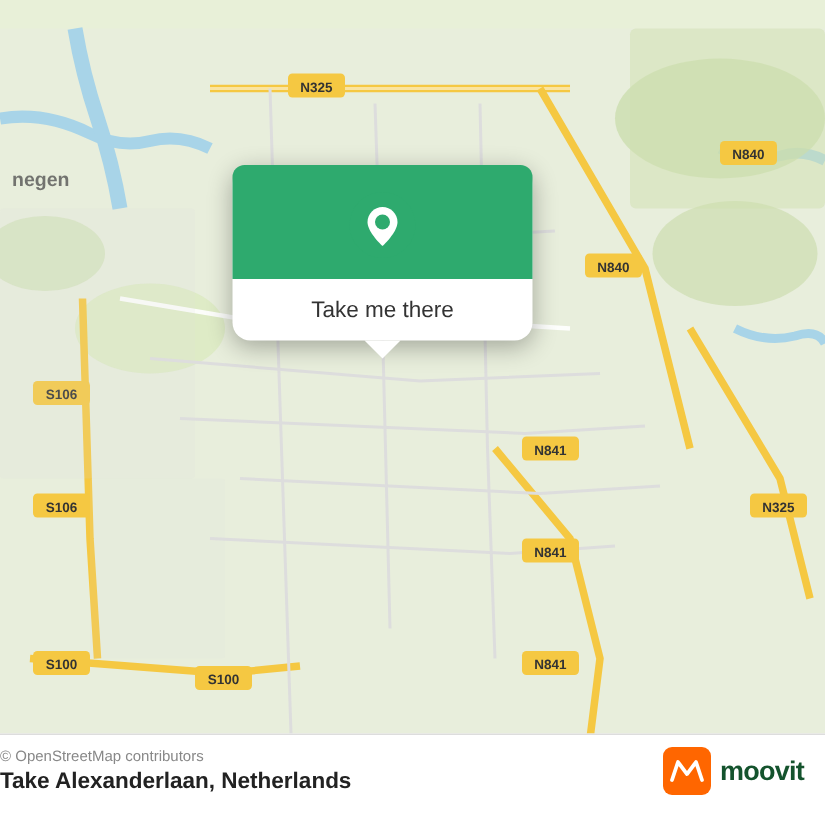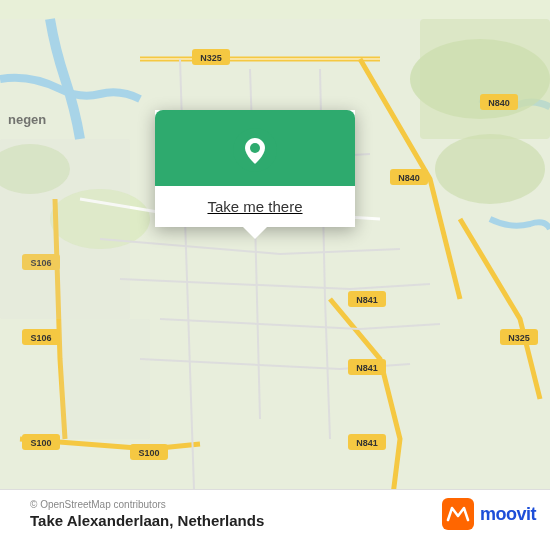--- a/index.html
+++ b/index.html
@@ -26,28 +26,27 @@
       width: 100%; height: 100%;
     }
 
     
     .popup-card {
       position: absolute;
       top: 110px;
       left: 155px;
       width: 200px;
       background: white;
-      border-radius: 0;
+      border-radius: 12px;
       box-shadow: 0 4px 16px rgba(0,0,0,0.3);
       display: flex;
       flex-direction: column;
       align-items: center;
       padding-bottom: 12px;
       z-index: 10;
-      text-decoration: underline;
     }
 
     .popup-card::after {
       content: '';
       position: absolute;
       bottom: -12px;
       left: 50%;
       transform: translateX(-50%);
       border-left: 12px solid transparent;
       border-right: 12px solid transparent;
@@ -84,21 +83,21 @@
     .bottom-bar {
       position: absolute;
       bottom: 0;
       left: 0;
       width: 100%;
       background: white;
       border-top: 1px solid #ddd;
       display: flex;
       align-items: center;
       justify-content: space-between;
-      padding: 8px 14px 8px 30px;
+      padding: 8px 14px 8px 0;
       z-index: 10;
     }
 
     .bottom-left {
       display: flex;
       flex-direction: column;
     }
 
     .copyright-text {
       font-size: 10px;
@@ -119,21 +118,21 @@
     }
 
     .moovit-icon {
       width: 32px;
       height: 32px;
     }
 
     .moovit-text {
       font-size: 18px;
       font-weight: 700;
-      color: #1d4ed8;
+      color: #14532d;
       letter-spacing: -0.5px;
     }
   </style>
 </head>
 <body>
 
 <div id="map-container">
 
   <svg class="map-bg" viewBox="0 0 550 500" xmlns="http://www.w3.org/2000/svg">
 

